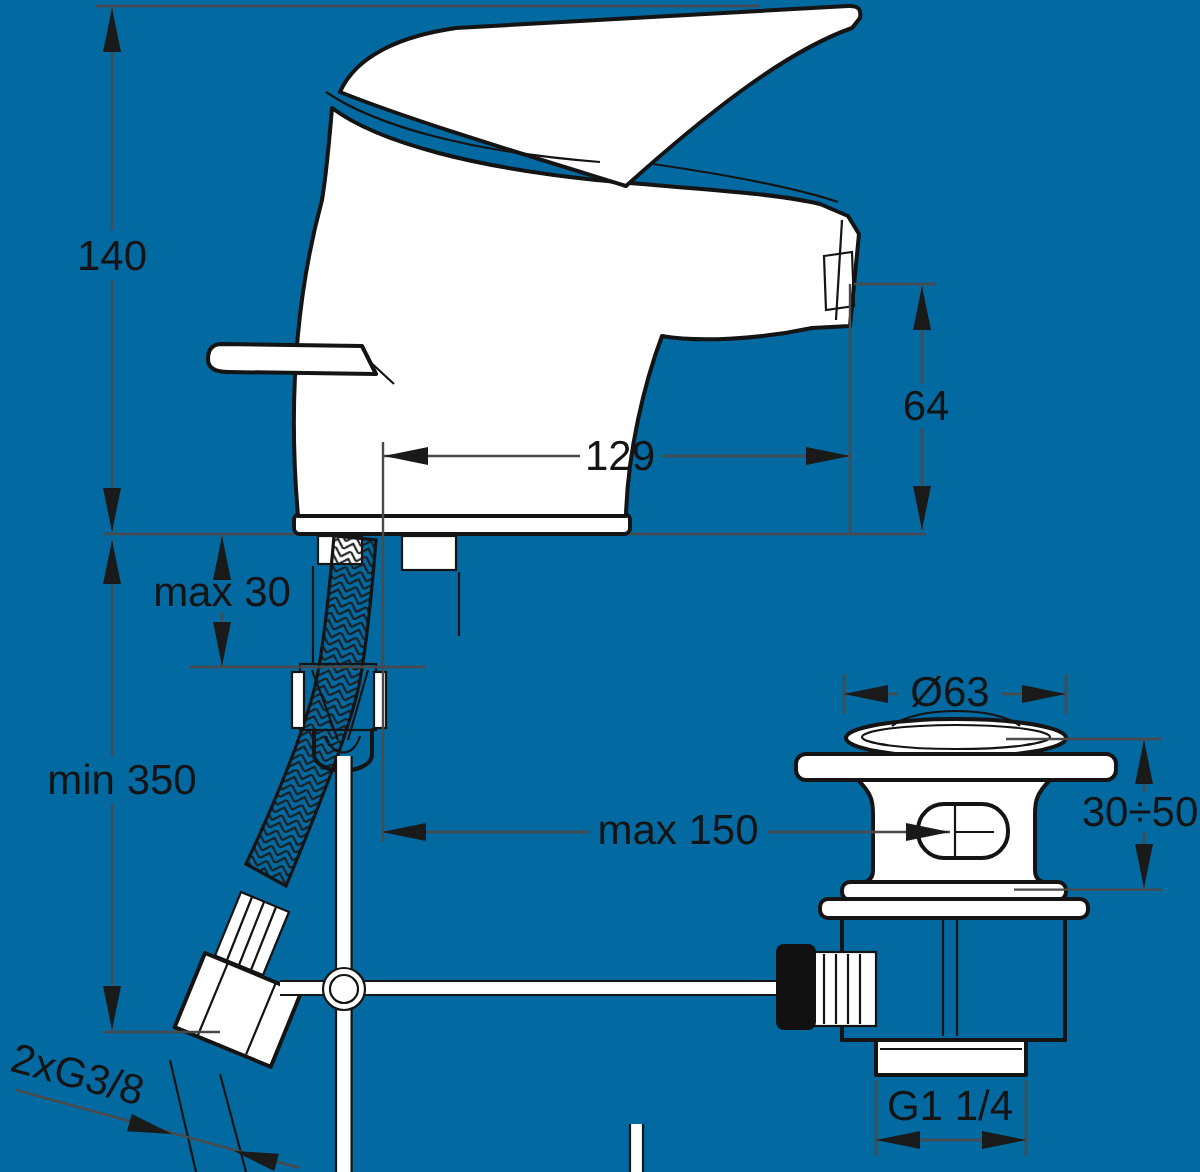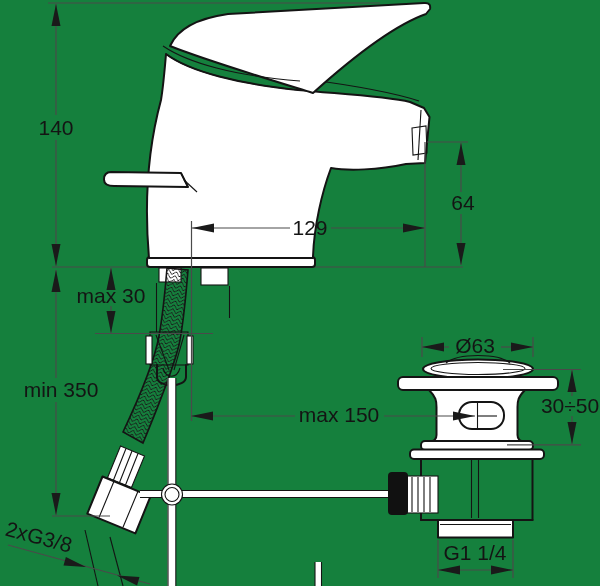--- a/index.html
+++ b/index.html
@@ -1,16 +1,16 @@
 <!DOCTYPE html>
 <html><head>
 <meta charset="utf-8">
 <style>
   html,body{margin:0;padding:0;background:#ffffff;}
-  .stage{position:relative;width:600px;height:586px;background:#15803d;overflow:hidden;}
+  .stage{position:relative;width:600px;height:586px;background:#0369a1;overflow:hidden;}
   svg{display:block;}
   text{font-family:"Liberation Sans","DejaVu Sans",sans-serif;font-size:21px;fill:#141414;}
   .art{stroke:#141414;stroke-width:2;fill:none;stroke-linecap:round;stroke-linejoin:round;}
   .thin{stroke:#141414;stroke-width:1.1;fill:none;}
   .dim{stroke:#4a4a4a;stroke-width:1.2;fill:none;}
   .arrow{fill:#1a1a1a;stroke:none;}
   .wfill{fill:#ffffff;}
 </style>
 </head>
 <body>

